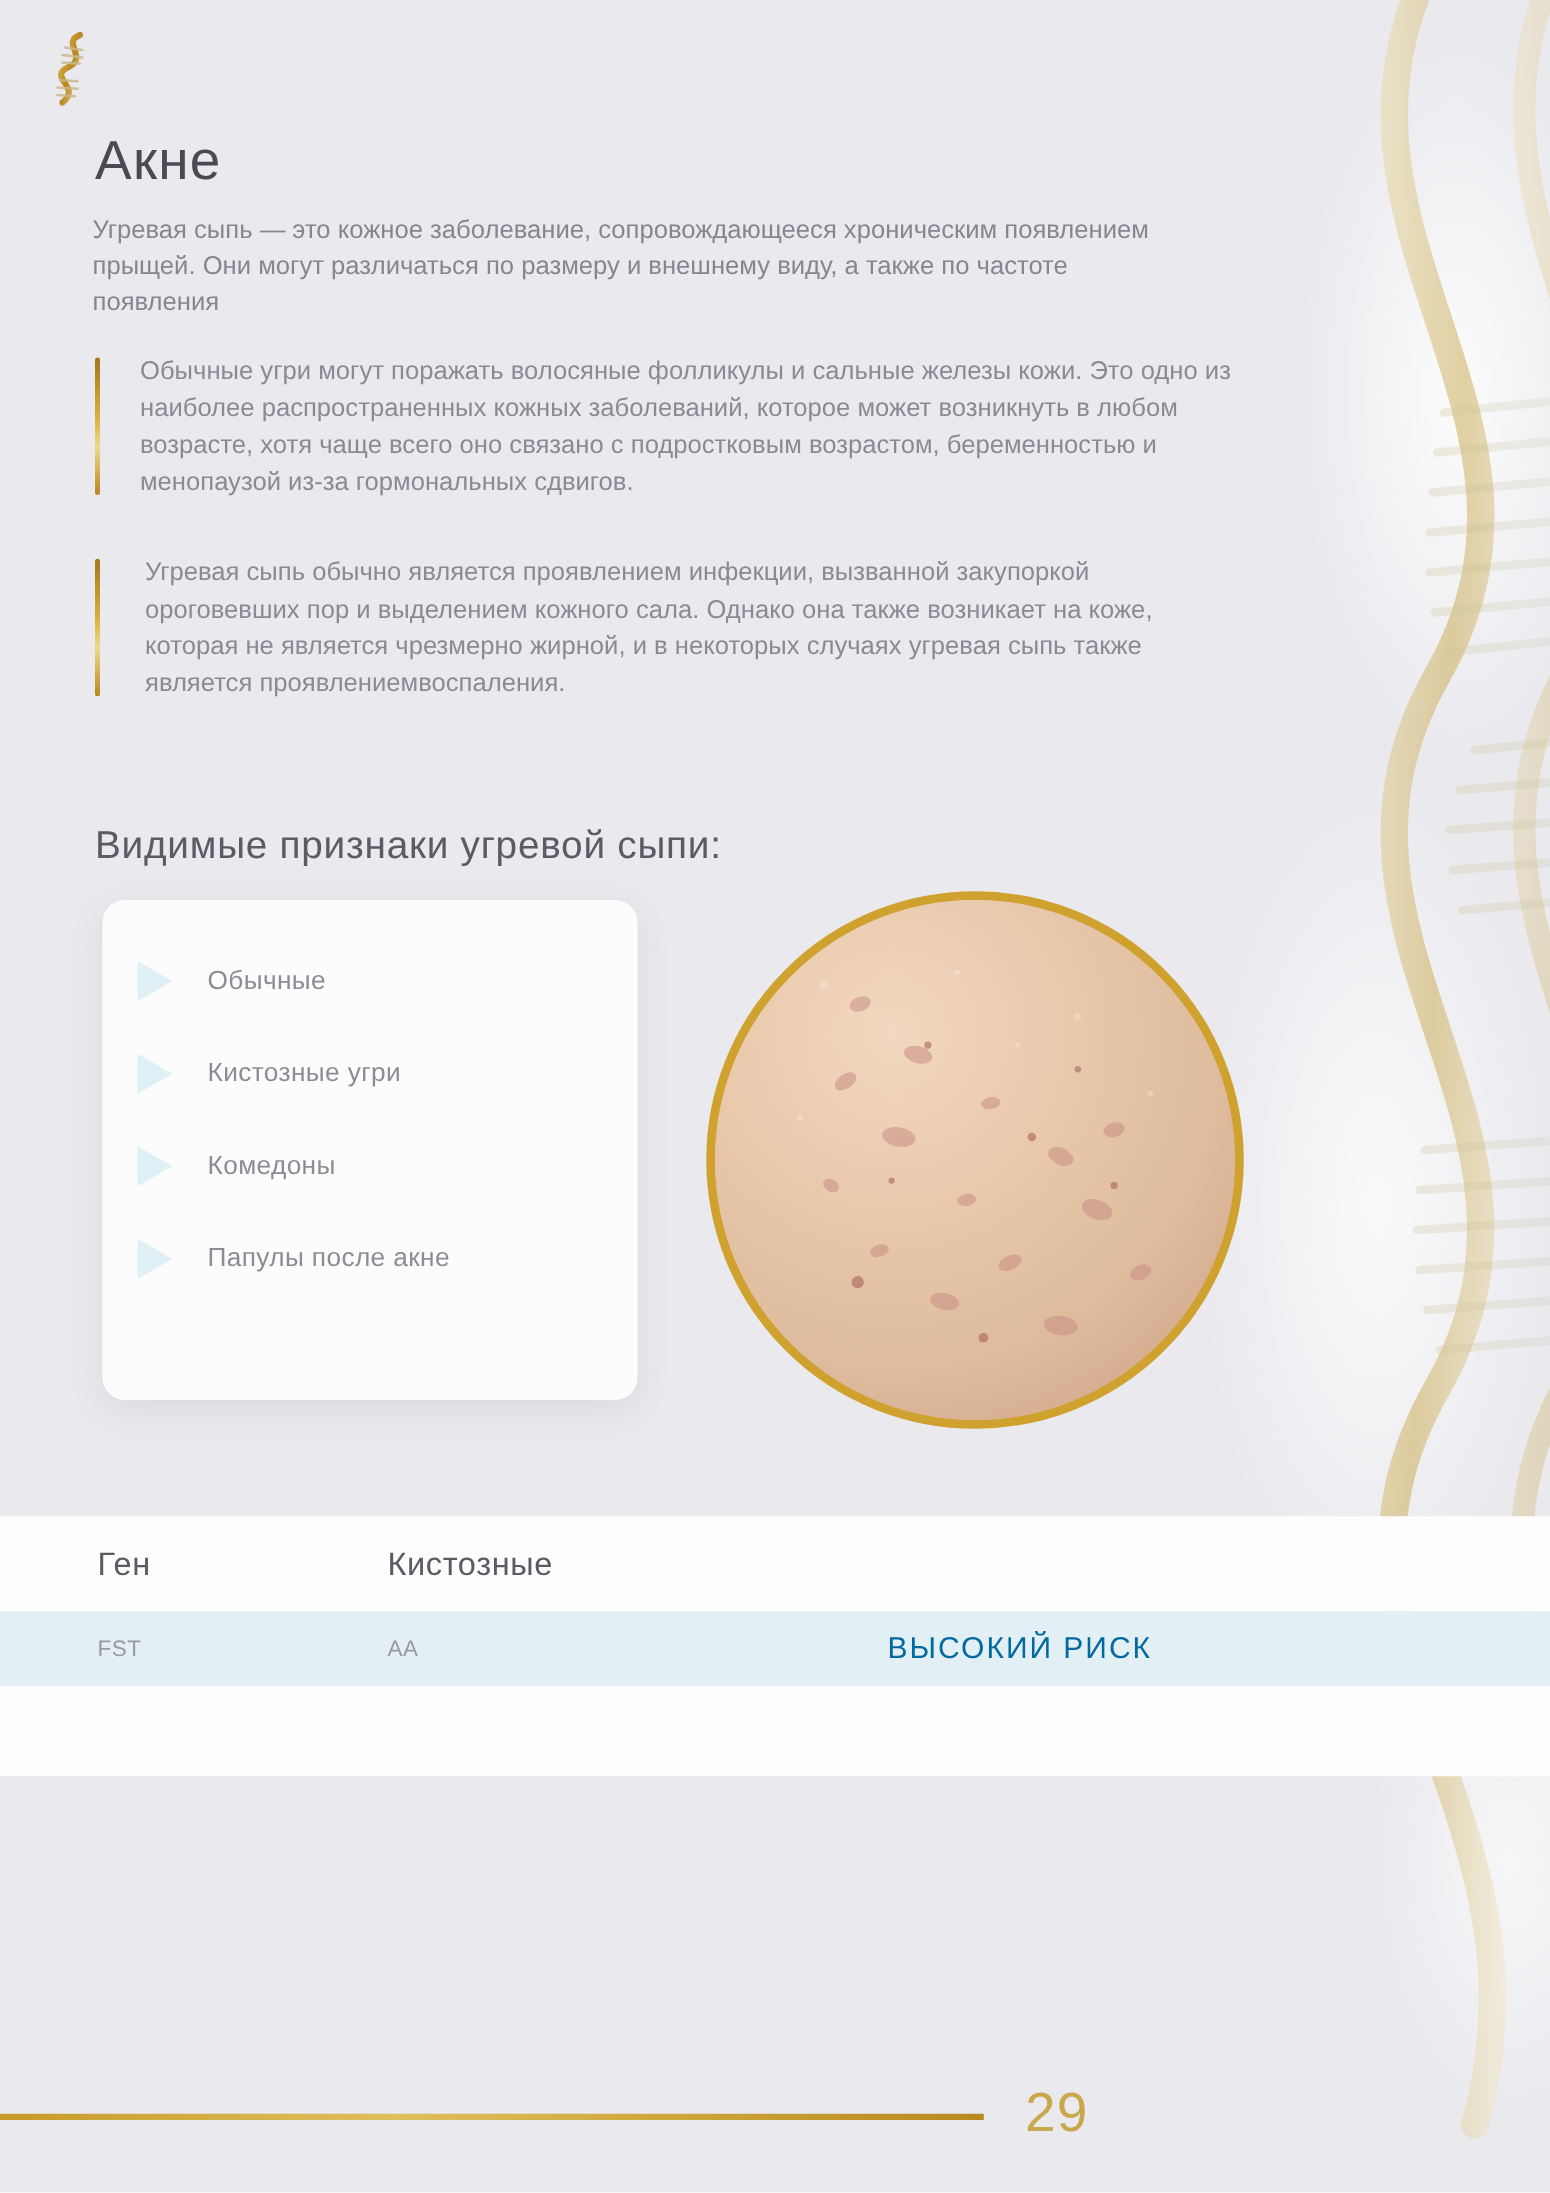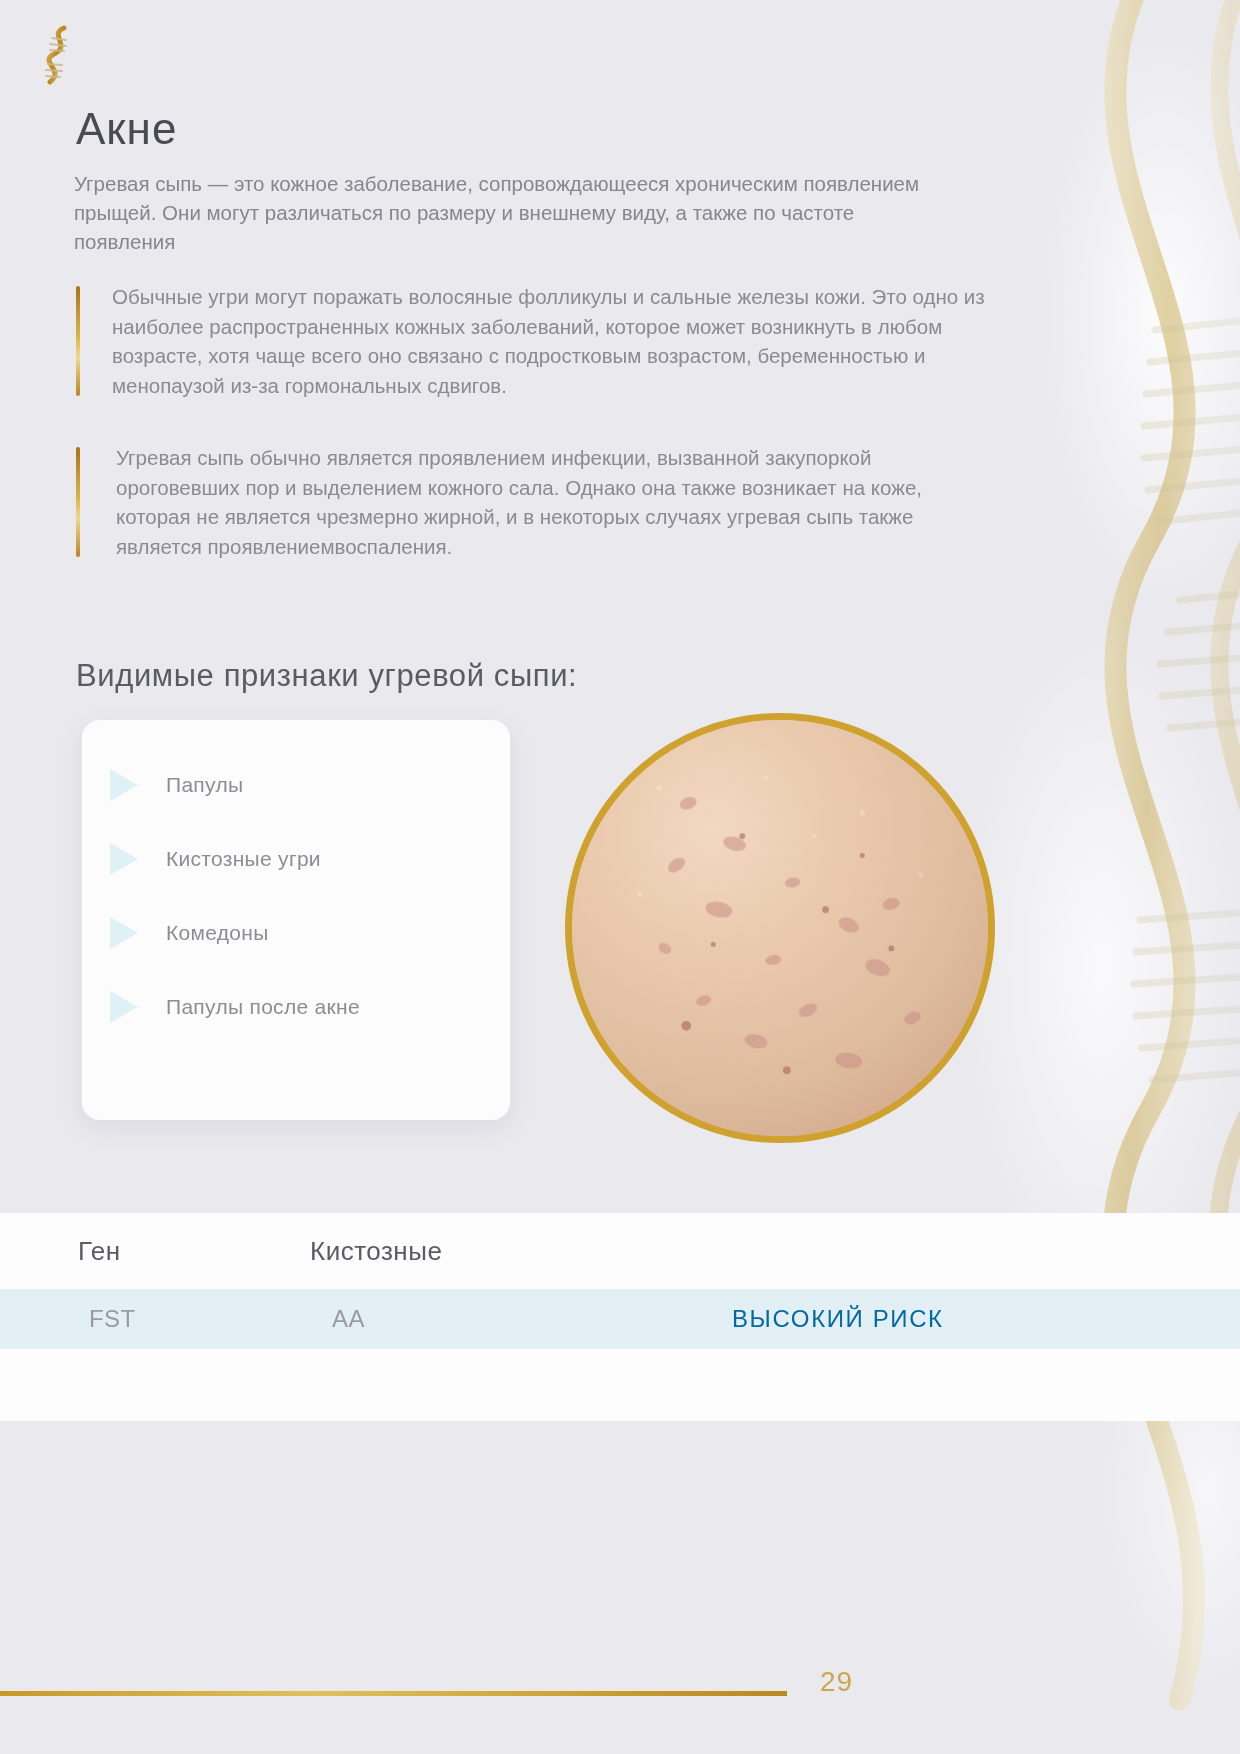--- a/index.html
+++ b/index.html
@@ -202,25 +202,24 @@
   .col-geno   { width: 400px; box-sizing: border-box; }
   .col-result { width: 452px; box-sizing: border-box; }
 
   .th {
     font-size: 26px;
     font-weight: 300;
     color: #5b5b64;
     letter-spacing: 0.5px;
   }
   .td {
-    font-size: 24px;
+    font-size: 18px;
     font-weight: 300;
     color: #9a9aa3;
     letter-spacing: 0.4px;
-    margin-left: 11px;
   }
   .td-risk {
     font-size: 24px;
     font-weight: 300;
     color: #0369a1;
     letter-spacing: 1.6px;
   }
 
   
   .footer-rule {
@@ -229,21 +228,21 @@
     top: 1691px;
     width: 787px;
     height: 5px;
     background: linear-gradient(90deg, #c79a28 0%, #dfc05c 40%, #caa032 75%, #b8891f 100%);
     z-index: 3;
   }
   .page-number {
     position: absolute;
     left: 820px;
     top: 1666px;
-    font-size: 28px;
+    font-size: 44px;
     font-weight: 300;
     color: #c9a84d;
     letter-spacing: 1px;
     z-index: 3;
   }
 </style>
 </head>
 <body>
 
 <div class="page">
@@ -323,21 +322,21 @@
     <div class="quote quote-2">
       <span>Угревая сыпь обычно является проявлением инфекции, вызванной закупоркой ороговевших пор и выделением кожного сала. Однако она также возникает на коже, которая не является чрезмерно жирной, и в некоторых случаях угревая сыпь также является проявлениемвоспаления.</span>
     </div>
 
     <h2 class="section-heading">Видимые признаки угревой сыпи:</h2>
 
     <div class="symptom-card">
       <ul class="symptom-list">
         <li class="symptom-item">
           <span class="tri"></span>
-          <span class="symptom-label">Папулы</span>
+          <span class="symptom-label">Обычные</span>
         </li>
         <li class="symptom-item">
           <span class="tri"></span>
           <span class="symptom-label">Кистозные угри</span>
         </li>
         <li class="symptom-item">
           <span class="tri"></span>
           <span class="symptom-label">Комедоны</span>
         </li>
         <li class="symptom-item">

